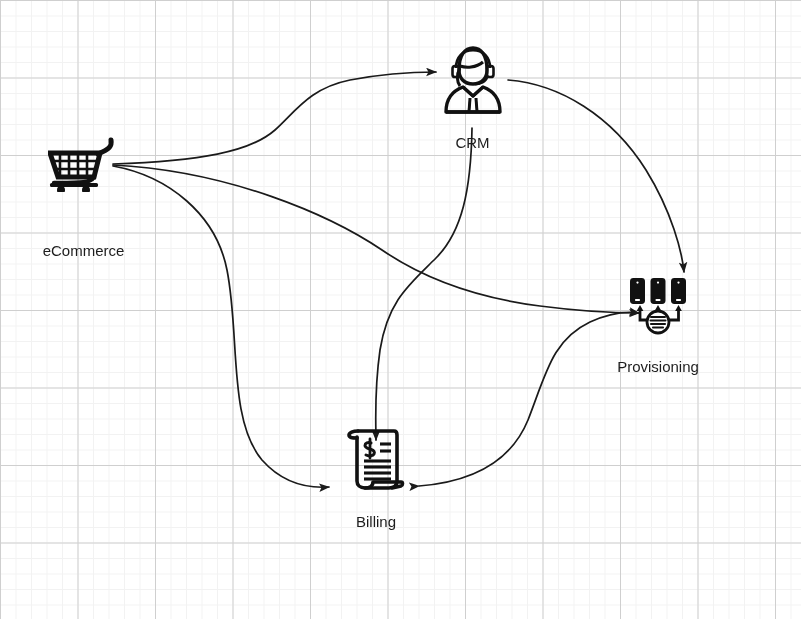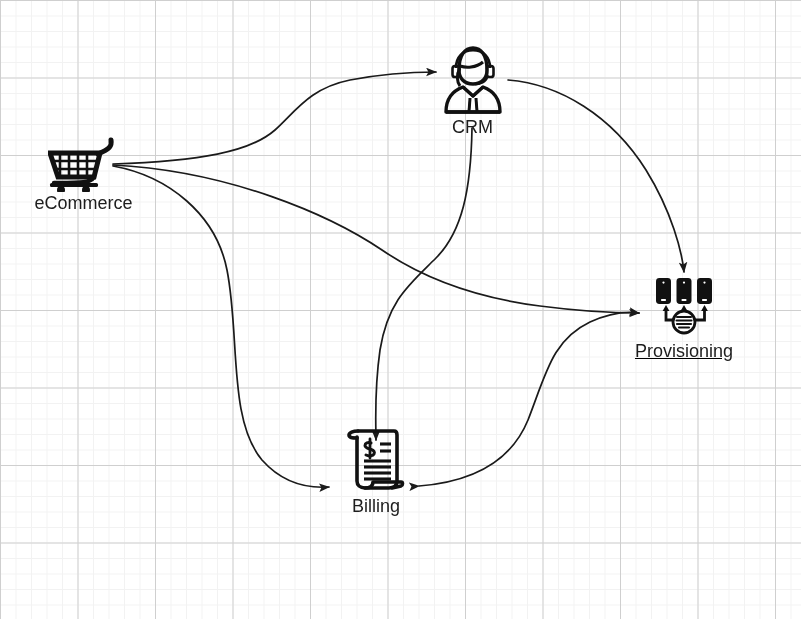--- a/index.html
+++ b/index.html
@@ -38,31 +38,31 @@
   .node {
     position: absolute;
     display: flex;
     flex-direction: column;
     align-items: center;
   }
   .node-icon {
     display: block;
   }
   .node-label {
-    margin-top: 3px;
+    margin-top: 18px;
     font-family: "Liberation Sans", sans-serif;
-    font-size: 18px;
+    font-size: 15px;
     line-height: 17px;
     color: #1d1d1d;
     white-space: nowrap;
     text-align: center;
   }
-  #node-ecommerce { left: 26px; top: 136px; width: 115px; }
+  #node-ecommerce { left: 26px; top: 136px; width: 115px; gap: 32px; }
   #node-crm       { left: 424px; top: 44px;  width: 97px; }
-  #node-provisioning { left: 628px; top: 276px; width: 112px; text-decoration: underline; }
+  #node-provisioning { left: 602px; top: 276px; width: 112px; }
   #node-billing   { left: 332px; top: 425px;  width: 88px; }
 </style>
 </head>
 <body>
 
 <div id="canvas">
 
   <svg id="edges" viewBox="0 0 801 619" xmlns="http://www.w3.org/2000/svg">
     <defs>
       <marker id="ah" viewBox="0 0 12 10" refX="11" refY="5" markerWidth="11" markerHeight="9" orient="auto-start-reverse" markerUnits="userSpaceOnUse">

